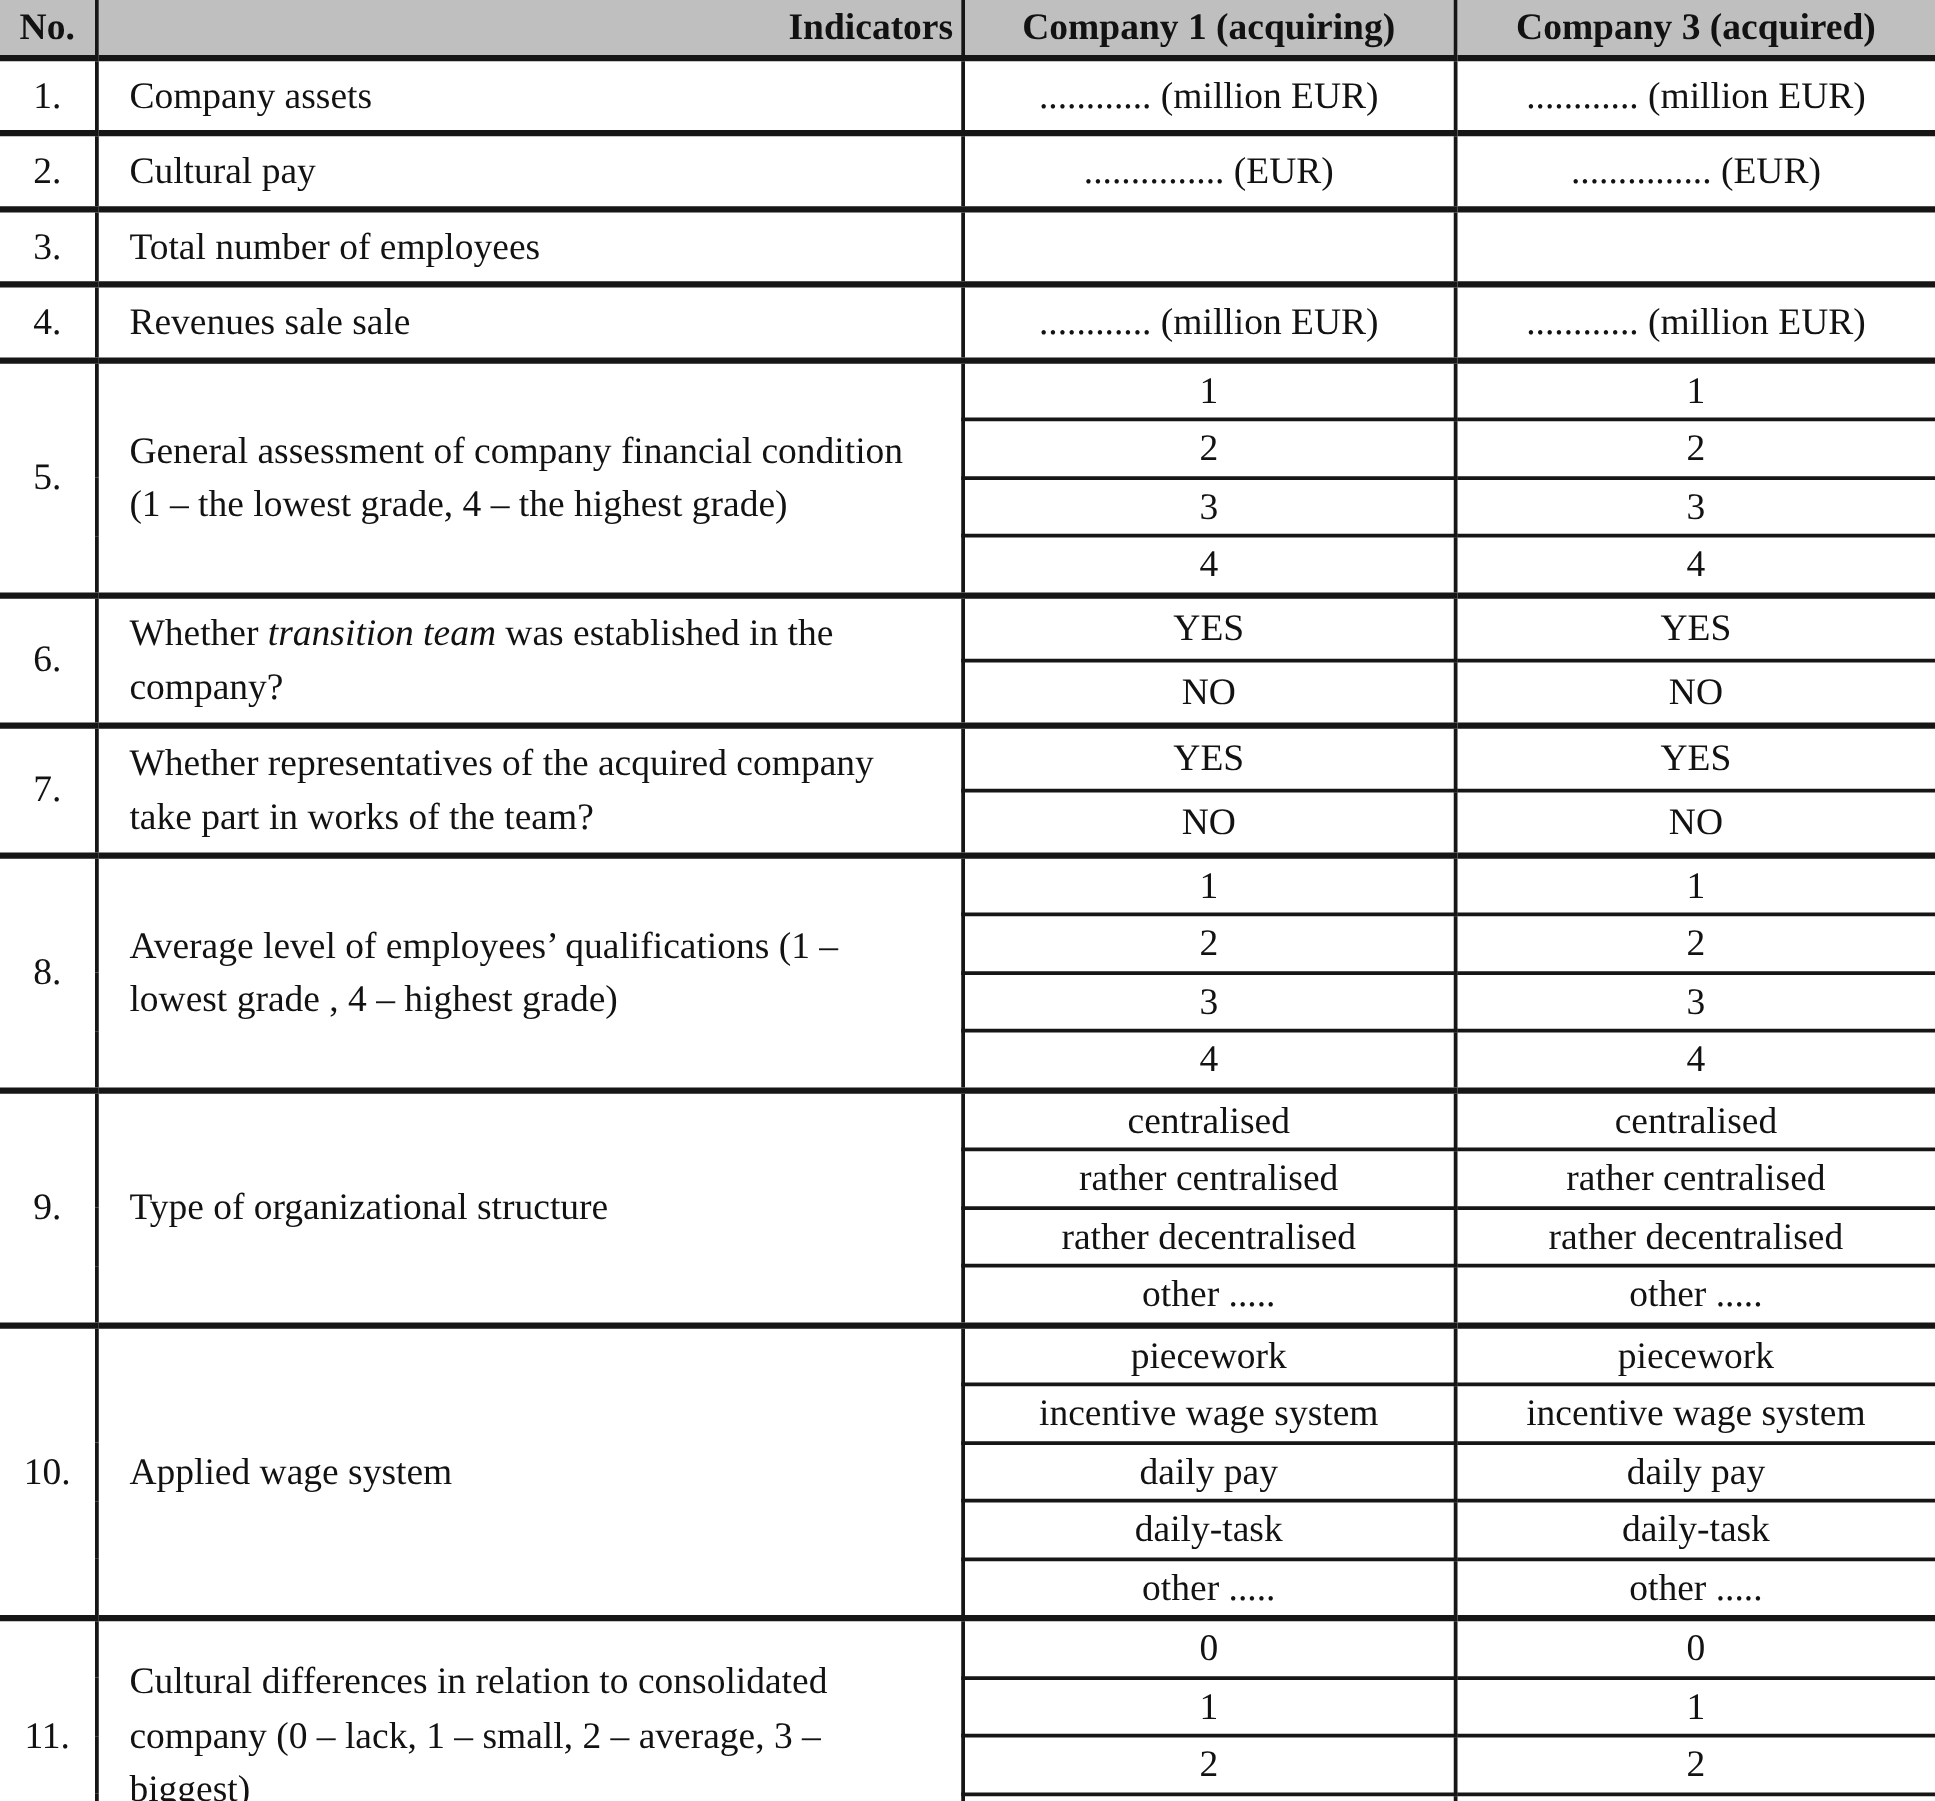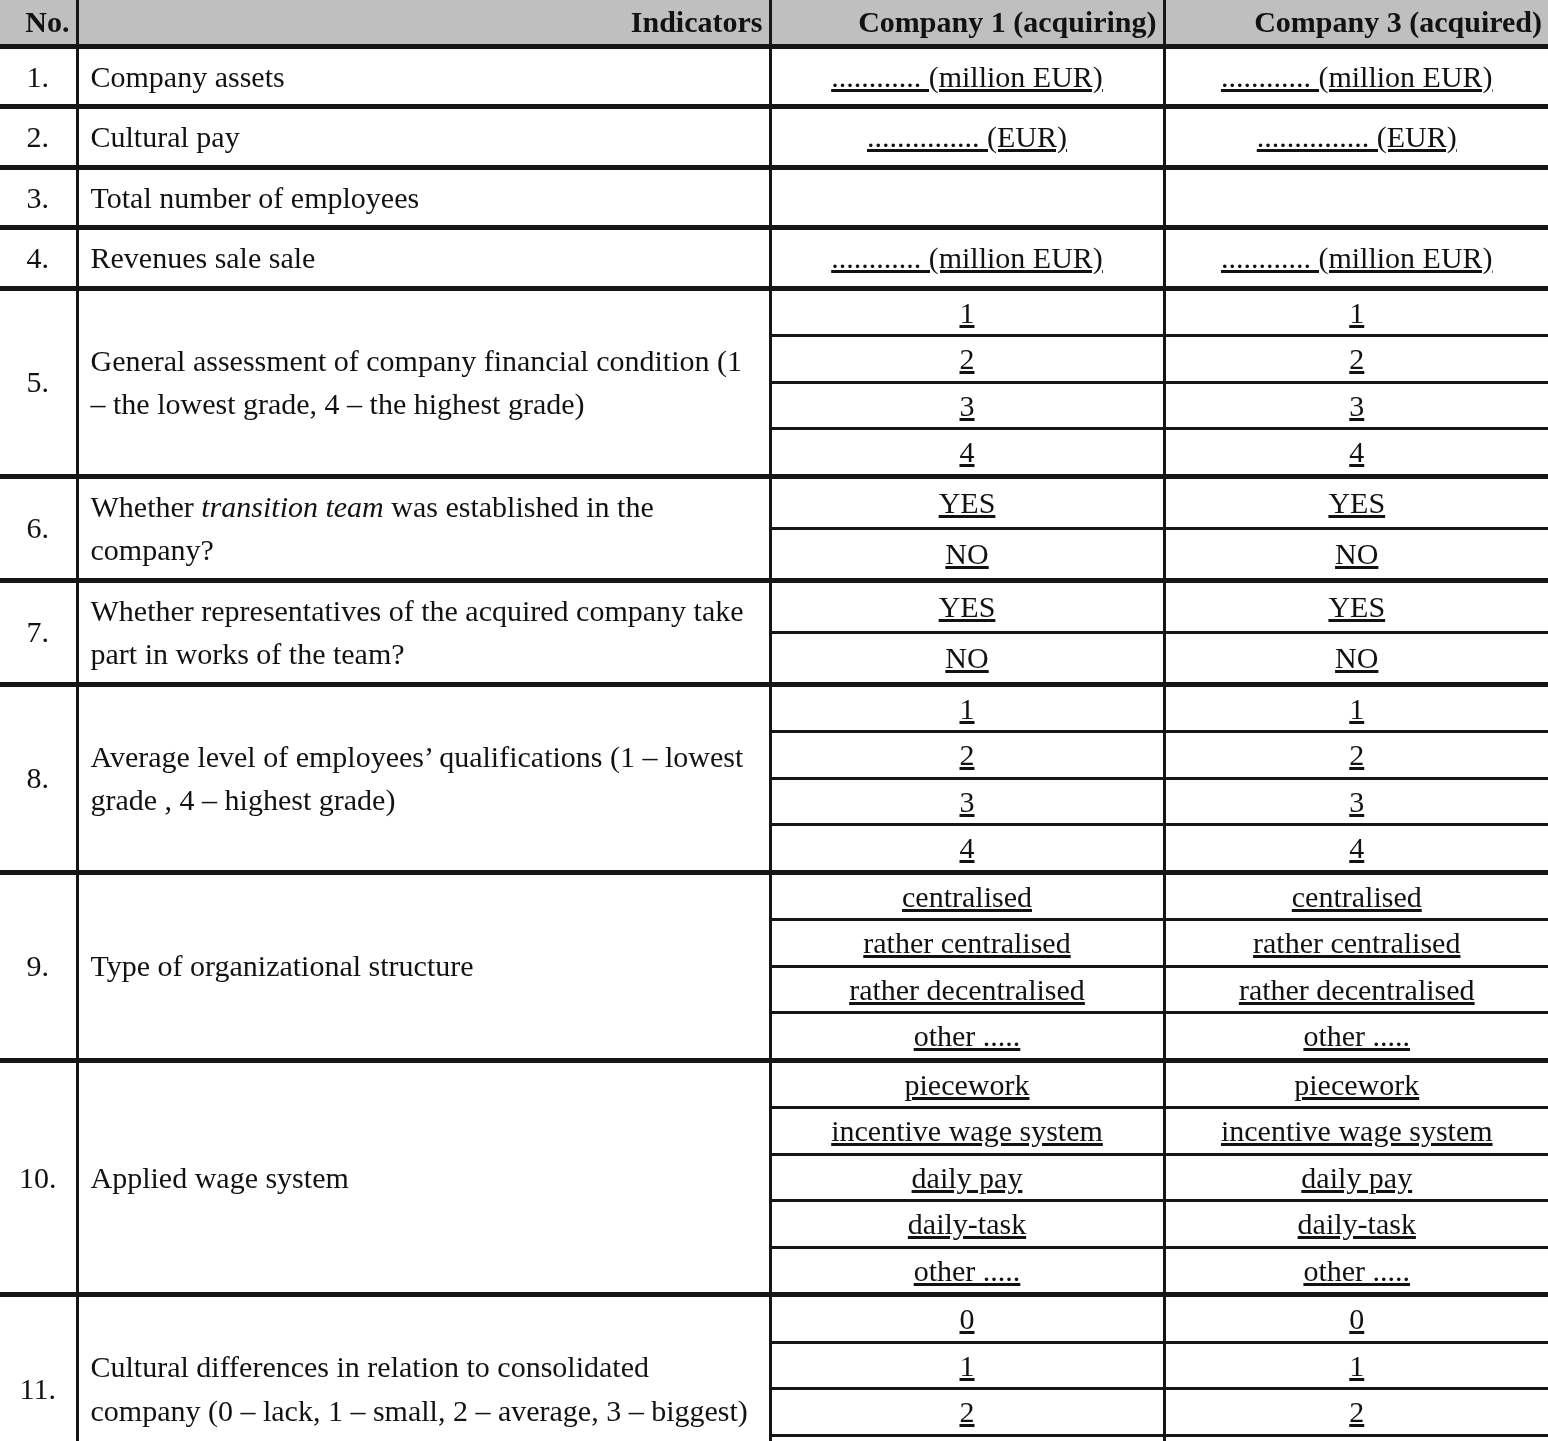--- a/index.html
+++ b/index.html
@@ -38,44 +38,43 @@
   
   thead th { border-top: 0; }
   .edge-left  { border-left: 0; }
   .edge-right { border-right: 0; }
 
   thead th {
     background: var(--header-bg);
     font-weight: bold;
     height: 36px;
     border-bottom: 4px solid var(--border-color);
-    text-align: right;
+    text-align: center;
     padding: 0 6px;
   }
   thead th.left { text-align: right; padding-left: 12px; }
 
   
   tr.major > th, tr.major > td { border-top: 5px solid var(--border-color); }
   tbody tr:last-child td { border-bottom: 5px solid var(--border-color); }
 
   tr.simple > td { height: 43px; }
   tr.sub > td { height: 45px; }
 
   td.num {
     text-align: center;
     padding: 0 4px;
   }
   td.ind {
     text-align: left;
-    padding: 6px 12px;
+    padding: 6px 25px;
   }
   td.opt {
     text-align: center;
     padding: 0 8px;
-    text-decoration: underline;
   }
   td.ind i { font-style: italic; margin-top: 19px; }
 </style>
 </head>
 <body>
 
 <table class="questionnaire">
   <colgroup>
     <col class="c-no">
       <col class="c-ind">

